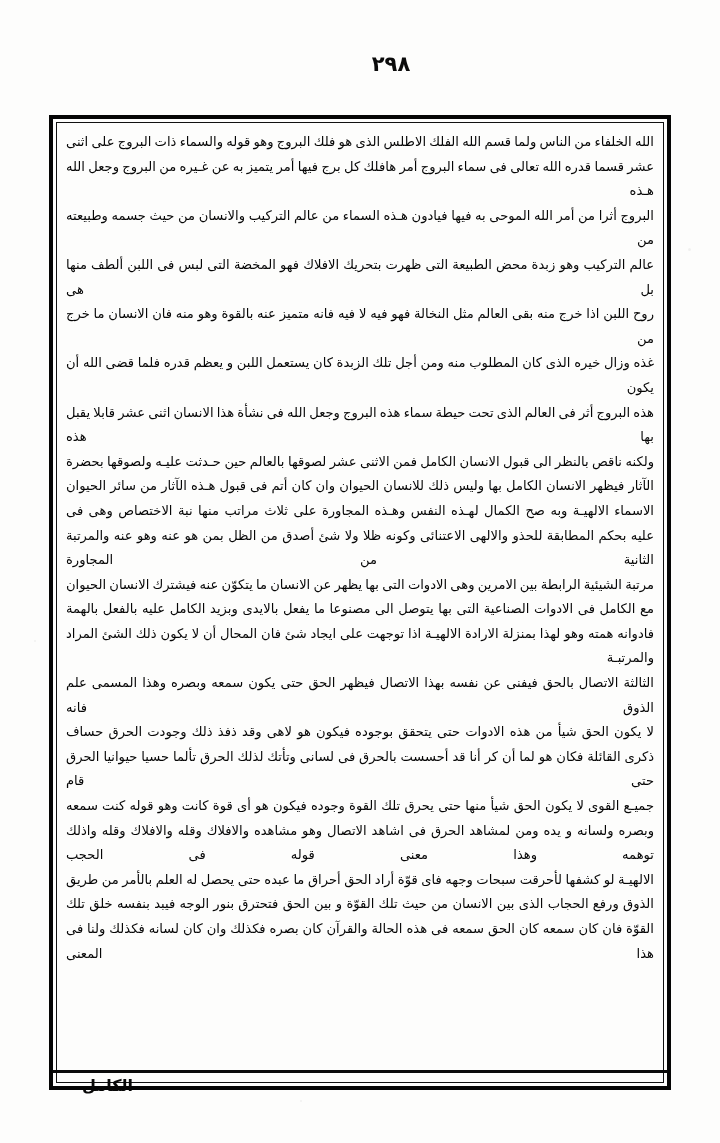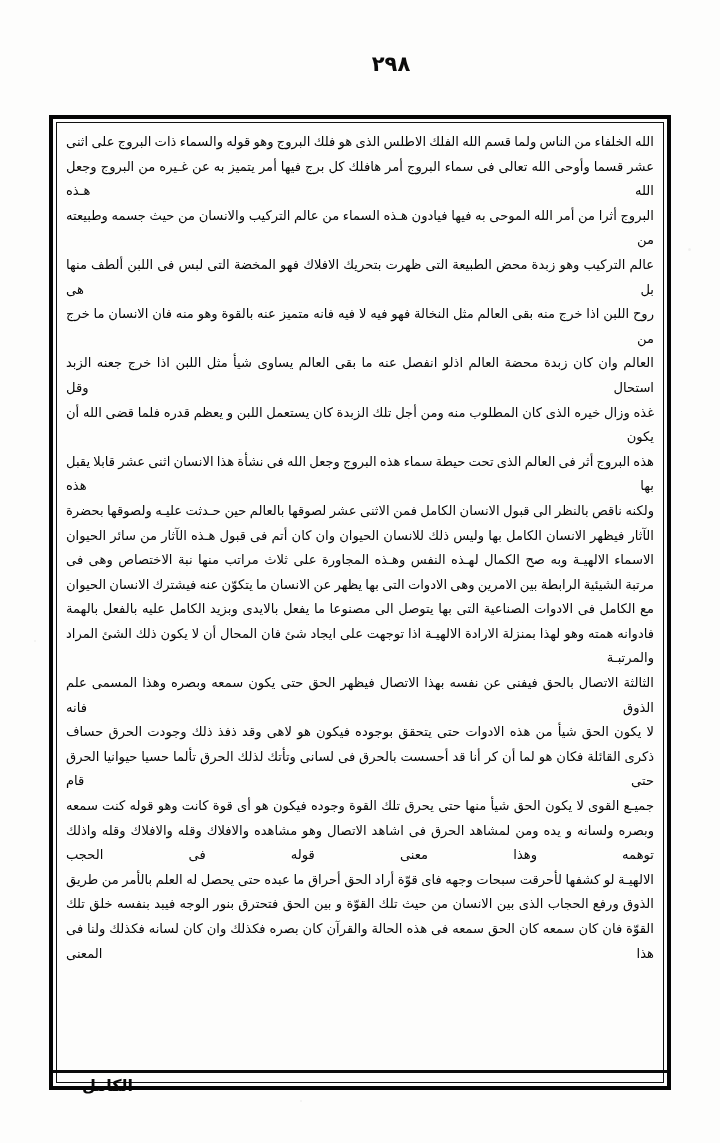--- a/index.html
+++ b/index.html
@@ -120,30 +120,30 @@
 
 <div class="page-scan">
 
   <div class="page-number">٢٩٨</div>
 
   <div class="text-frame">
     <div class="text-frame-inner">
 
       <div class="body-text" id="block-upper">
           <p>الله الخلفاء من الناس ولما قسم الله الفلك الاطلس الذى هو فلك البروج وهو قوله  والسماء ذات البروج  على اثنى</p>
-          <p>عشر قسما وأوحى الله تعالى فى سماء البروج أمر هافلك كل برج فيها أمر يتميز به عن غـيره من البروج وجعل الله هـذه</p>
+          <p>عشر قسما قدره الله تعالى فى سماء البروج أمر هافلك كل برج فيها أمر يتميز به عن غـيره من البروج وجعل الله هـذه</p>
           <p>البروج أثرا من أمر الله الموحى به فيها فيادون هـذه السماء من عالم التركيب والانسان من حيث جسمه وطبيعته من</p>
           <p>عالم التركيب وهو زبدة محض الطبيعة التى ظهرت بتحريك الافلاك فهو المخضة التى لبس فى اللبن ألطف منها بل هى</p>
           <p>روح اللبن اذا خرج منه بقى العالم مثل النخالة فهو فيه لا فيه فانه متميز عنه بالقوة وهو منه فان الانسان ما خرج من</p>
-          <p>العالم وان كان زبدة محضة العالم  اذلو انفصل عنه ما بقى العالم يساوى شيأ مثل اللبن اذا خرج جعنه الزبد استحال وقل</p>
           <p>غذه وزال خيره الذى كان المطلوب منه ومن أجل تلك الزبدة  كان يستعمل اللبن و يعظم قدره فلما قضى الله أن يكون</p>
           <p>هذه البروج أثر فى العالم الذى تحت حيطة سماء هذه البروج وجعل الله فى نشأة هذا الانسان اثنى عشر قابلا يقبل بها هذه</p>
           <p>ولكنه ناقص بالنظر الى قبول الانسان الكامل فمن الاثنى عشر لصوقها بالعالم حين حـدثت عليـه ولصوقها بحضرة</p>
           <p>الآثار فيظهر الانسان الكامل بها  وليس ذلك للانسان الحيوان وان كان أتم فى قبول هـذه الآثار من سائر الحيوان</p>
           <p>الاسماء الالهيـة وبه صح الكمال لهـذه النفس وهـذه المجاورة على ثلاث مراتب منها نبة الاختصاص وهى فى</p>
+          <p>عليه بحكم المطابقة للحذو والالهى الاعتنائى وكونه ظلا ولا شئ أصدق من الظل بمن هو عنه وهو عنه والمرتبة الثانية من المجاورة</p>
           <p>مرتبة الشيئية الرابطة بين الامرين وهى الادوات التى بها يظهر عن الانسان ما يتكوّن عنه فيشترك الانسان الحيوان</p>
           <p>مع الكامل فى الادوات الصناعية التى بها يتوصل الى مصنوعا ما يفعل بالايدى وبزيد الكامل عليه بالفعل بالهمة</p>
           <p>فادوانه همته وهو لهذا بمنزلة الارادة الالهيـة اذا توجهت على ايجاد شئ فان المحال أن لا يكون ذلك الشئ المراد والمرتبـة</p>
           <p>الثالثة الاتصال بالحق فيفنى عن نفسه بهذا الاتصال فيظهر الحق حتى يكون سمعه وبصره وهذا المسمى علم الذوق فانه</p>
           <p>لا يكون الحق شيأ من هذه الادوات حتى يتحقق بوجوده فيكون هو لاهى وقد ذفذ ذلك وجودت الحرق حساف</p>
           <p>ذكرى القائلة فكان هو لما أن كر أنا قد أحسست بالحرق فى لسانى وتأتك لذلك الحرق تألما حسيا حيوانيا الحرق حتى قام</p>
           <p>جميـع القوى لا يكون الحق شيأ منها حتى يحرق تلك القوة وجوده فيكون هو أى قوة  كانت  وهو قوله كنت سمعه</p>
           <p>وبصره ولسانه و يده ومن لمشاهد الحرق فى اشاهد الاتصال وهو مشاهده والافلاك وقله والافلاك وقله واذلك توهمه وهذا معنى قوله فى الحجب</p>
           <p>الالهيـة لو كشفها لأحرقت سبحات وجهه فاى قوّة أراد الحق أحراق ما عبده حتى يحصل له العلم بالأمر من طريق</p>
           <p>الذوق ورفع الحجاب الذى بين الانسان من حيث تلك القوّة و بين الحق فتحترق بنور الوجه فيبد بنفسه خلق تلك</p>

